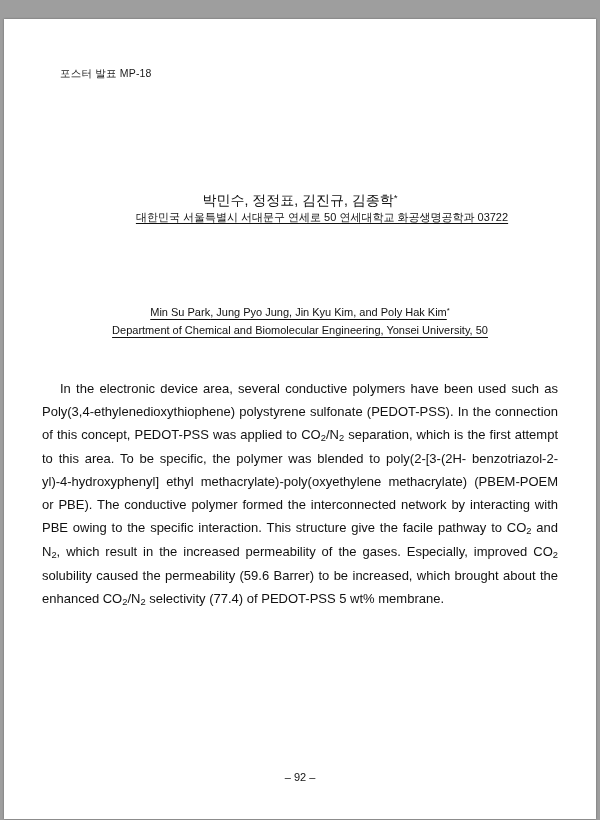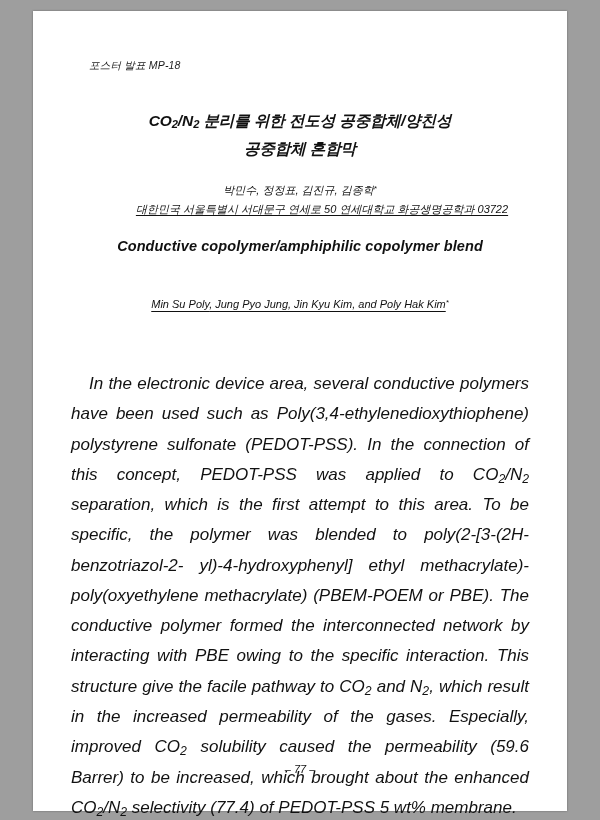--- a/index.html
+++ b/index.html
@@ -8,28 +8,27 @@
     background: #9e9e9e;
   }
   body {
     width: 600px;
     height: 820px;
     overflow: hidden;
     font-family: "Liberation Sans", sans-serif;
   }
   .page {
     position: relative;
-    width: 534px;
+    width: 592px;
     height: 800px;
-    margin: 11px auto 0 auto;
+    margin: 19px auto 0 auto;
     background: #ffffff;
     box-shadow: 0 0 2px rgba(0,0,0,0.35);
     box-sizing: border-box;
     padding: 0;
-    font-style: italic;
   }
   .inner {
     position: absolute;
     left: 38px;
     right: 38px;
     top: 0;
     bottom: 0;
   }
   .header-line {
     position: absolute;
@@ -51,21 +50,21 @@
     color: #111;
     line-height: 1.75;
     letter-spacing: -0.1px;
   }
   .authors-ko {
     position: absolute;
     top: 170px;
     left: 0;
     right: 0;
     text-align: center;
-    font-size: 11px;
+    font-size: 14px;
     color: #111;
     line-height: 1.7;
   }
   .affil-ko {
     position: absolute;
     top: 189px;
     left: 0;
     right: 0;
     text-align: center;
     font-size: 11px;
@@ -101,21 +100,21 @@
   }
   .authors-en .u {
     text-decoration: underline;
     text-underline-offset: 2.5px;
   }
   .abstract {
     position: absolute;
     top: 358px;
     left: 0;
     right: 0;
-    font-size: 17px;
+    font-size: 13px;
     color: #111;
     line-height: 1.78;
     text-align: justify;
     text-justify: inter-word;
     text-indent: 18px;
   }
   .pagenum {
     position: absolute;
     bottom: 36px;
     left: 0;
@@ -135,34 +134,32 @@
 </style>
 </head>
 <body>
 
 <div class="page">
   <div class="inner">
 
     <div class="header-line">포스터 발표 MP-18</div>
 
     <div class="title-ko">
-      <div><span>CO</span><sub>2</sub><span>/N</span><sub>2</sub><span> 분리를 위한 전도성 공중합체/양친성</span></div>
-      <div>공중합체 혼합막</div>
     </div>
 
     <div class="authors-ko"><span>박민수, 정정표, 김진규, 김종학</span><sup>*</sup></div>
 
     <div class="affil-ko"><span class="u">대한민국 서울특별시 서대문구 연세로 50 연세대학교 화공생명공학과 03722</span></div>
 
     <div class="title-en">
-      <div>Conductive copolymer/amphiphilic copolymer blend</div>
     </div>
 
     <div class="authors-en">
-      <div><span class="u">Min Su Poly</span><span class="u">, Jung Pyo Jung, Jin Kyu Kim, and Poly Hak Kim</span><sup>*</sup></div>
+      <div><span class="u">Min Su Park</span><span class="u">, Jung Pyo Jung, Jin Kyu Kim, and Poly Hak Kim</span><sup>*</sup></div>
+      <div><span class="u">Department of Chemical and Biomolecular Engineering, Yonsei University, 50</span></div>
     </div>
 
     <div class="abstract"><span>In the electronic device area, several conductive polymers have been used such as Poly(3,4-ethylenedioxythiophene) polystyrene sulfonate (PEDOT-PSS). In the connection of this concept, PEDOT-PSS was applied to CO</span><sub>2</sub><span>/N</span><sub>2</sub><span> separation, which is the first attempt to this area. To be specific, the polymer was blended to poly(2-[3-(2H- benzotriazol-2- yl)-4-hydroxyphenyl] ethyl methacrylate)-poly(oxyethylene methacrylate) (PBEM-POEM or PBE). The conductive polymer formed the interconnected network by interacting with PBE owing to the specific interaction. This structure give the facile pathway to CO</span><sub>2</sub><span> and N</span><sub>2</sub><span>, which result in the increased permeability of the gases. Especially, improved CO</span><sub>2</sub><span> solubility caused the permeability (59.6 Barrer) to be increased, which brought about the enhanced CO</span><sub>2</sub><span>/N</span><sub>2</sub><span> selectivity (77.4) of PEDOT-PSS 5 wt% membrane.</span></div>
 
-    <div class="pagenum">– 77 –</div>
+    <div class="pagenum">– 92 –</div>
 
   </div>
 </div>
 
 </body></html>

